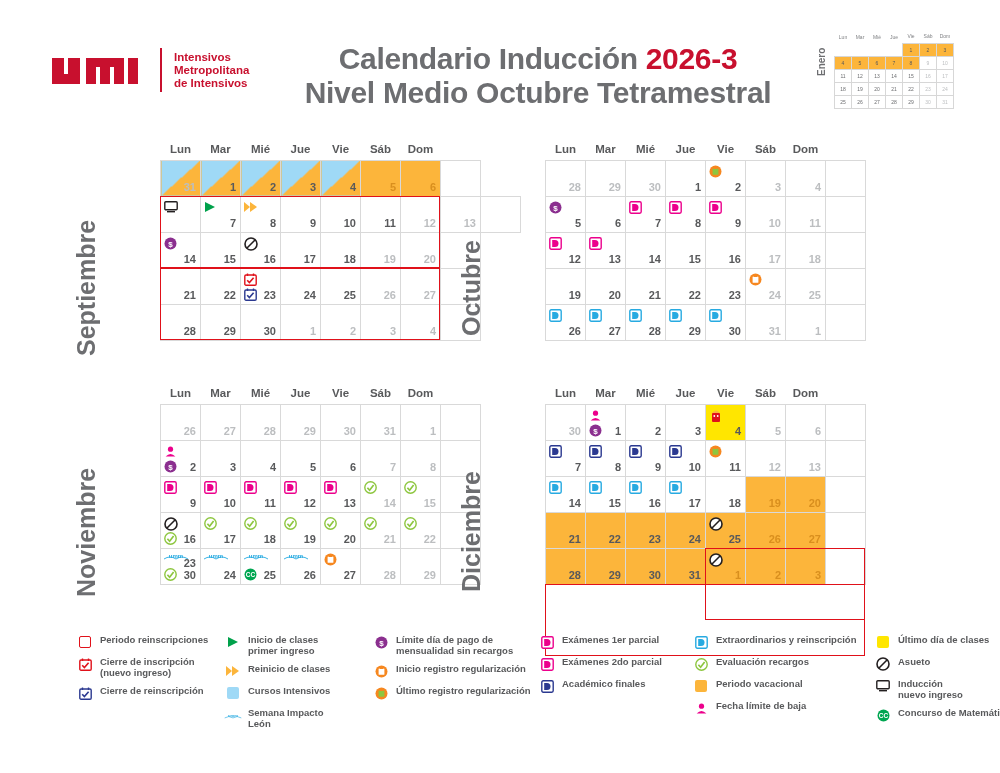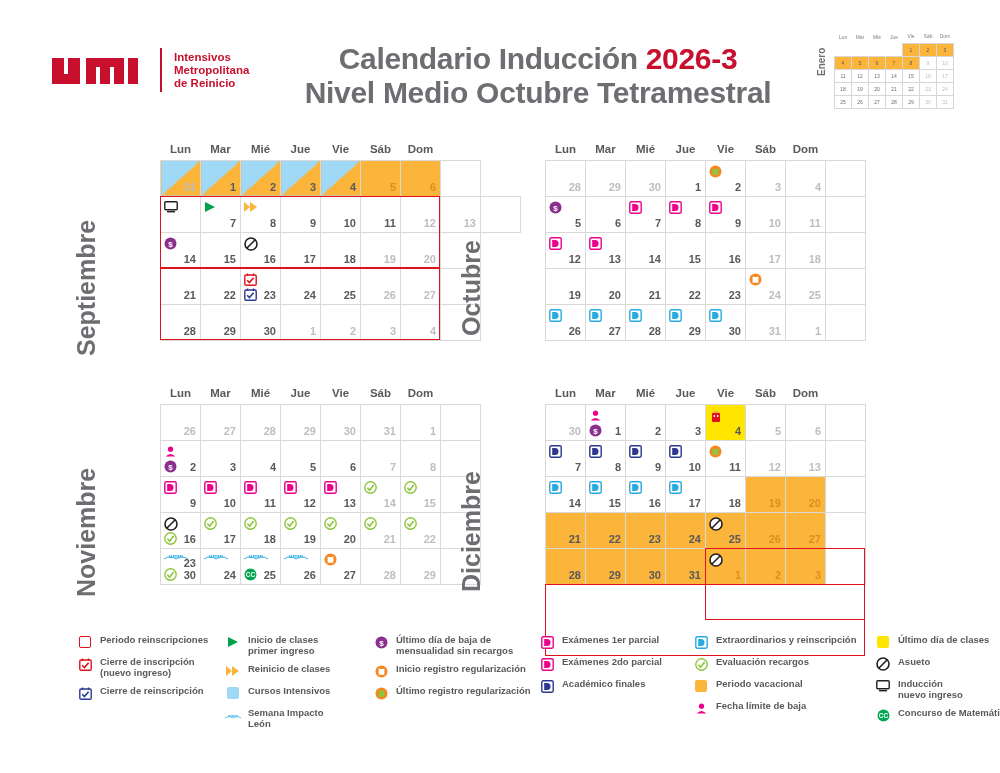--- a/index.html
+++ b/index.html
@@ -121,21 +121,21 @@
         <rect x="48" y="8" width="10" height="26" fill="#c8102e"></rect>
         <rect x="62" y="8" width="10" height="26" fill="#c8102e"></rect>
         <rect x="34" y="8" width="38" height="9" fill="#c8102e"></rect>
         <rect x="76" y="8" width="10" height="26" fill="#c8102e"></rect>
       </svg>
     </div>
     <div class="logo-div"></div>
     <div>
       <div class="logo-text">Intensivos</div>
       <div class="logo-text">Metropolitana</div>
-      <div class="logo-text">de Reinicio</div>
+      <div class="logo-text">de Intensivos</div>
     </div>
   </div>
 
   <div class="title-block">
     <div class="title-line1">
       <span>Calendario Inducción </span><span class="accent">2026-3</span>
     </div>
     <div class="title-line2">Nivel Medio Octubre Tetramestral</div>
   </div>
 
@@ -1495,21 +1495,21 @@
     </div>
   <div class="legend-col" id="lcol-2" style="left:296px; width:160px;">
       <div class="legend-item">
       <span class="legend-ic">
           <svg class="mi" width="13" height="13" viewBox="0 0 13 13">
             <circle cx="6.5" cy="6.5" r="6" fill="#8b2f8f"></circle>
             <text x="6.5" y="9.6" font-size="8" font-family="Liberation Sans" fill="#fff" text-anchor="middle" font-weight="bold">$</text>
           </svg>
         </span>
       <span class="legend-tx">
-          <div>Último día de baja de</div>
+          <div>Límite día de pago de</div>
           <div>mensualidad sin recargos</div>
         </span>
     </div>
       <div class="legend-item">
       <span class="legend-ic">
           <svg class="mi" width="13" height="13" viewBox="0 0 13 13">
             <circle cx="6.5" cy="6.5" r="6" fill="#f6871f"></circle>
             <rect x="3.6" y="3.4" width="5.8" height="6.4" rx="0.6" fill="#fff"></rect>
             <rect x="4.6" y="2.2" width="3.8" height="1.8" rx="0.5" fill="#f6871f"></rect>
           </svg>

